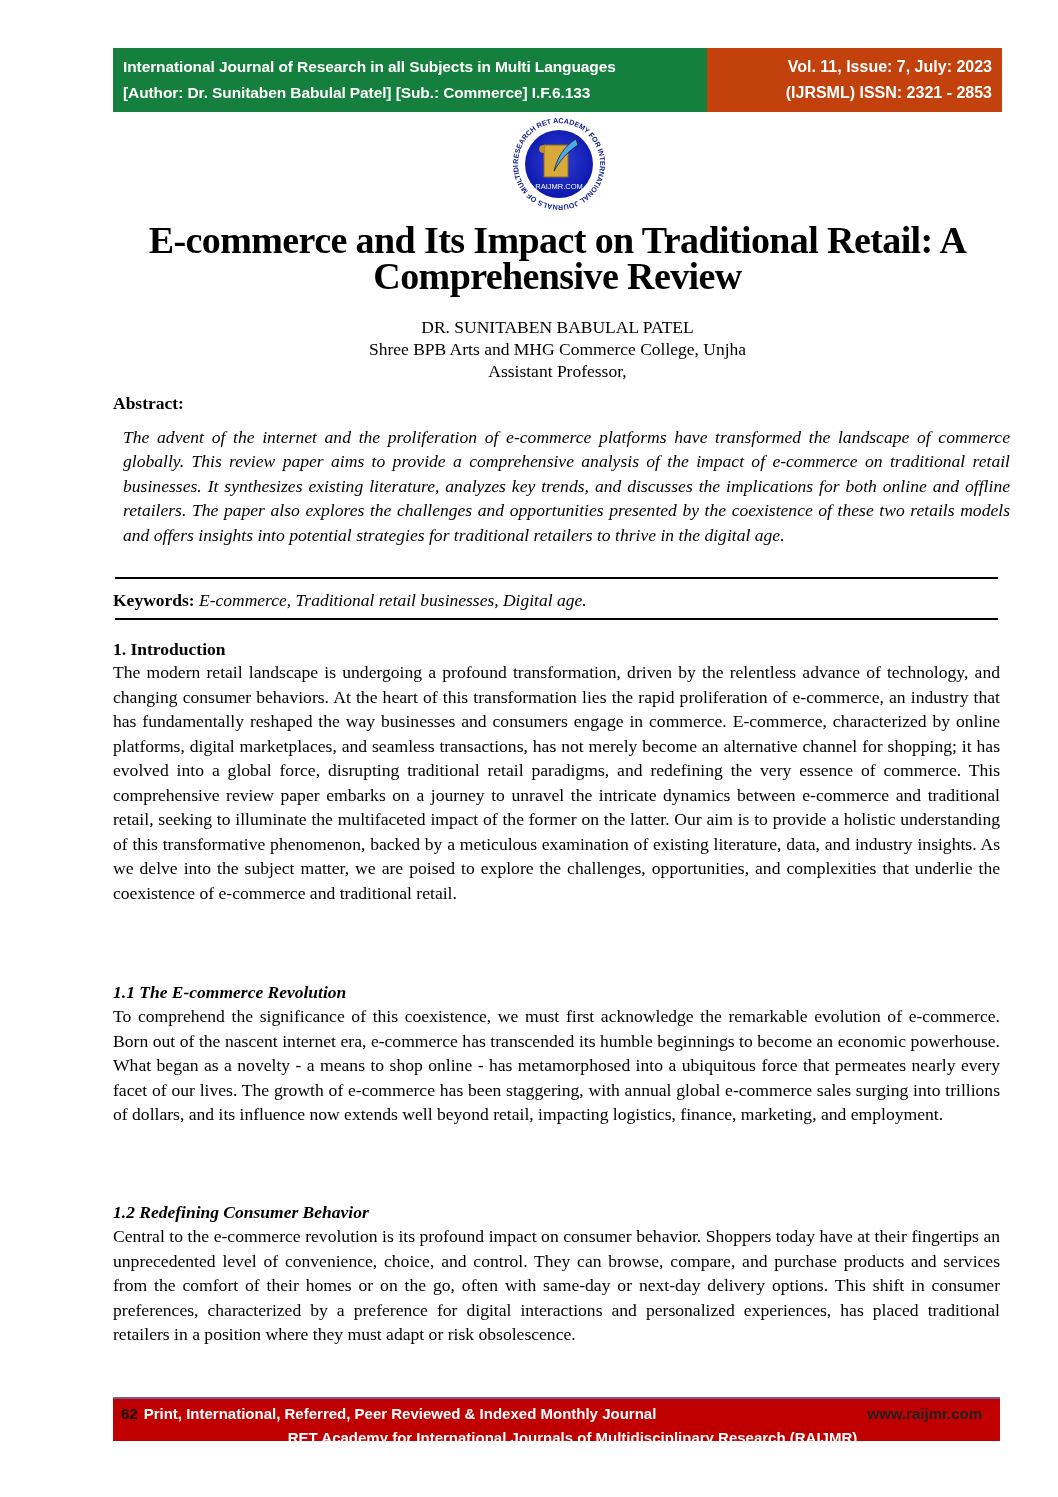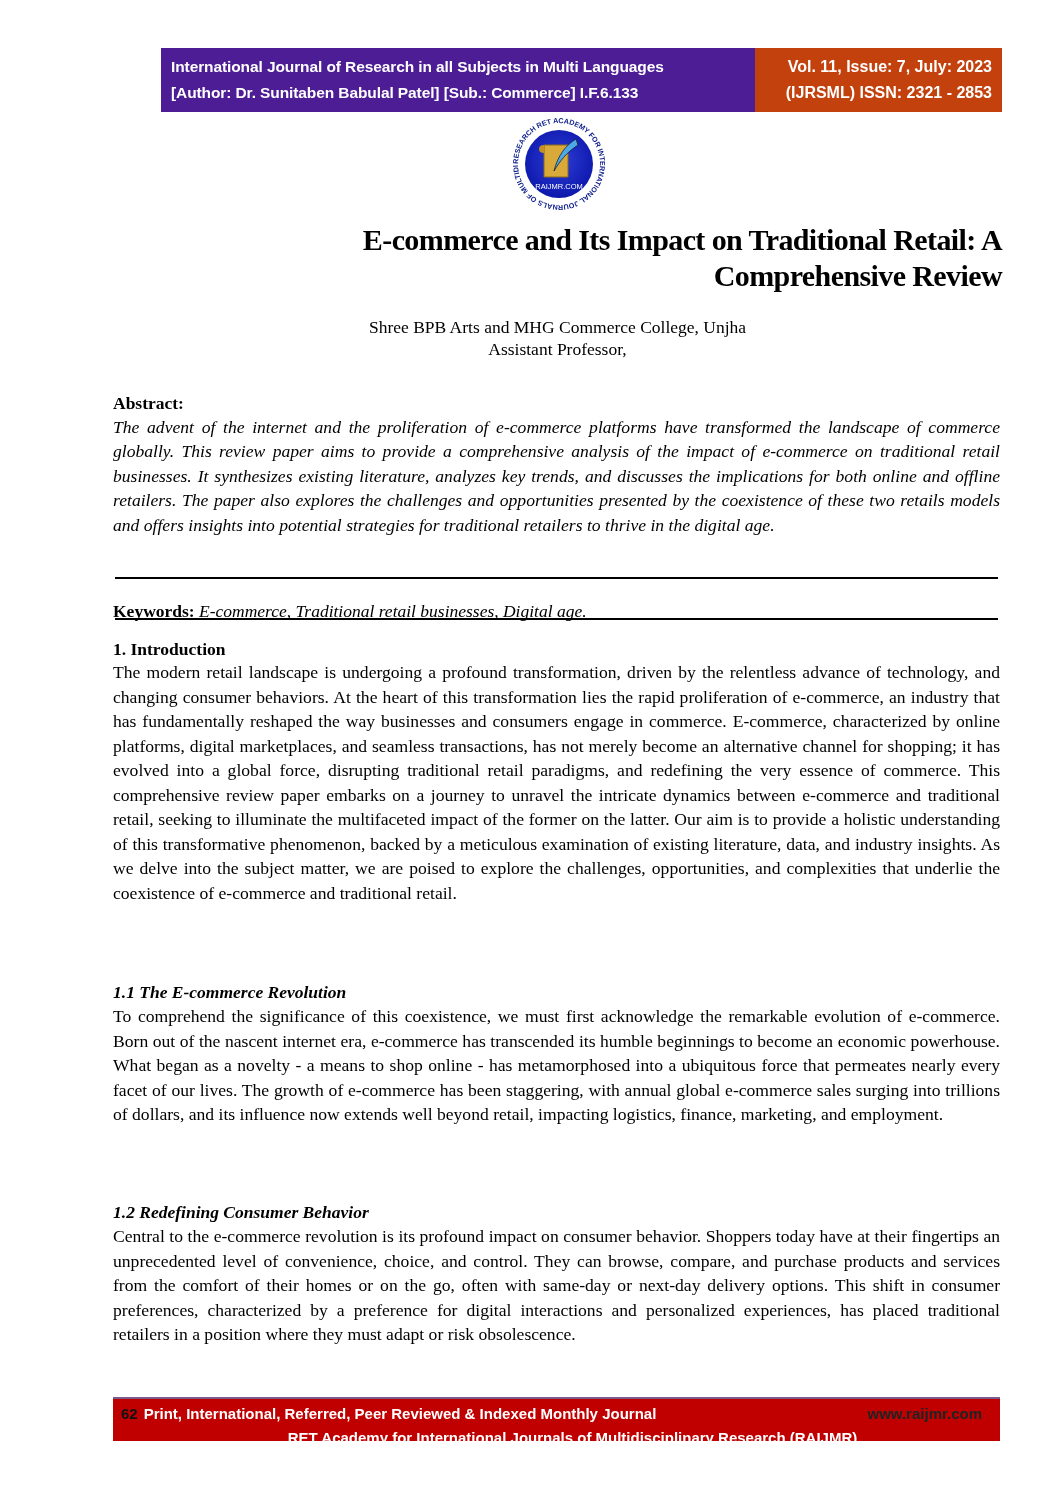--- a/index.html
+++ b/index.html
@@ -1,51 +1,51 @@
 <!DOCTYPE html>
 <html><head>
 <meta charset="utf-8">
 <style>
   html, body { margin: 0; padding: 0; background: #ffffff; }
   body { width: 1058px; height: 1497px; position: relative; overflow: hidden; }
   .page { position: absolute; left: 0; top: 0; width: 1058px; height: 1497px; background: #fff; }
 
   
   .hdr { position: absolute; left: 113px; top: 48px; width: 889px; height: 64px; display: flex; }
-  .hdr-left { width: 594px; height: 100%; background: #4c1d95; color: #fff;
+  .hdr-left { width: 594px; height: 100%; background: #15803d; color: #fff;
     font-family: "Liberation Sans", sans-serif; font-weight: bold; font-size: 15.5px;
-    box-sizing: border-box; padding: 6px 0 0 10px; line-height: 26px; letter-spacing: -0.1px; margin-left: 48px; }
+    box-sizing: border-box; padding: 6px 0 0 10px; line-height: 26px; letter-spacing: -0.1px; }
   .hdr-right { flex: 1; height: 100%; background: #c2410c; color: #fff;
     font-family: "Liberation Sans", sans-serif; font-weight: bold; font-size: 16px;
     box-sizing: border-box; padding: 6px 10px 0 0; line-height: 26px; text-align: right; }
   .hdr-line { display: block; white-space: nowrap; }
 
   
   .logo { position: absolute; left: 510px; top: 115px; width: 98px; height: 98px; }
 
   
-  .title { position: absolute; left: 113px; top: 222px; width: 889px; text-align: right;
-    font-family: "Liberation Serif", serif; font-weight: bold; font-size: 30px; line-height: 36px;
+  .title { position: absolute; left: 113px; top: 222px; width: 889px; text-align: center;
+    font-family: "Liberation Serif", serif; font-weight: bold; font-size: 38px; line-height: 36px;
     letter-spacing: -0.6px; color: #000; margin: 0; }
   .author-block { position: absolute; left: 113px; top: 316px; width: 889px; text-align: center;
     font-family: "Liberation Serif", serif; font-size: 17.5px; line-height: 22px; color: #000; }
   .author-block div { white-space: nowrap; }
 
   
   .abs-label { position: absolute; left: 113px; top: 392px; font-family: "Liberation Serif", serif;
     font-weight: bold; font-size: 17.5px; line-height: 22px; }
   .abs-text { position: absolute; left: 113px; top: 415px; width: 887px; font-family: "Liberation Serif", serif;
-    font-style: italic; font-size: 17.6px; line-height: 24.4px; text-align: justify; text-align-last: left; margin: 0; }
+    font-style: italic; font-size: 17.6px; line-height: 24.4px; text-align: justify; text-align-last: left; margin: 10px; }
 
   .rule { position: absolute; left: 115px; width: 883px; height: 0; border-top: 2.5px solid #000; }
   .rule.r1 { top: 577px; }
   .rule.r2 { top: 618px; }
 
   .kw { position: absolute; left: 113px; top: 589px; width: 887px; font-family: "Liberation Serif", serif;
-    font-size: 17.5px; line-height: 22px; white-space: nowrap; margin-top: 11px; }
+    font-size: 17.5px; line-height: 22px; white-space: nowrap; }
   .kw b { font-weight: bold; }
   .kw i { font-style: italic; }
 
   .h1 { position: absolute; left: 113px; top: 638px; font-family: "Liberation Serif", serif;
     font-weight: bold; font-size: 17.5px; line-height: 22px; margin: 0; }
   .h2 { position: absolute; left: 113px; font-family: "Liberation Serif", serif;
     font-weight: bold; font-style: italic; font-size: 17.5px; line-height: 22px; margin: 0; }
   .h2.s11 { top: 981px; }
   .h2.s12 { top: 1201px; }
 
@@ -102,20 +102,21 @@
       <text x="49" y="74" text-anchor="middle" font-family="Liberation Sans, sans-serif" font-size="7.5" fill="#ffffff">RAIJMR.COM</text>
     </svg>
   </div>
 
   <h1 class="title">
     <span>E-commerce and Its Impact on Traditional Retail: A</span><br>
     <span>Comprehensive Review</span>
   </h1>
 
   <div class="author-block">
+    <div>DR. SUNITABEN BABULAL PATEL</div>
     <div>Shree BPB Arts and MHG Commerce College, Unjha</div>
     <div>Assistant Professor,</div>
   </div>
 
   <div class="abs-label">Abstract:</div>
   <p class="abs-text">The advent of the internet and the proliferation of e-commerce platforms have transformed the landscape of commerce globally. This review paper aims to provide a comprehensive analysis of the impact of e-commerce on traditional retail businesses. It synthesizes existing literature, analyzes key trends, and discusses the implications for both online and offline retailers. The paper also explores the challenges and opportunities presented by the coexistence of these two retails models and offers insights into potential strategies for traditional retailers to thrive in the digital age.</p>
 
   <div class="rule r1"></div>
   <div class="kw">
     <b>Keywords:</b>

